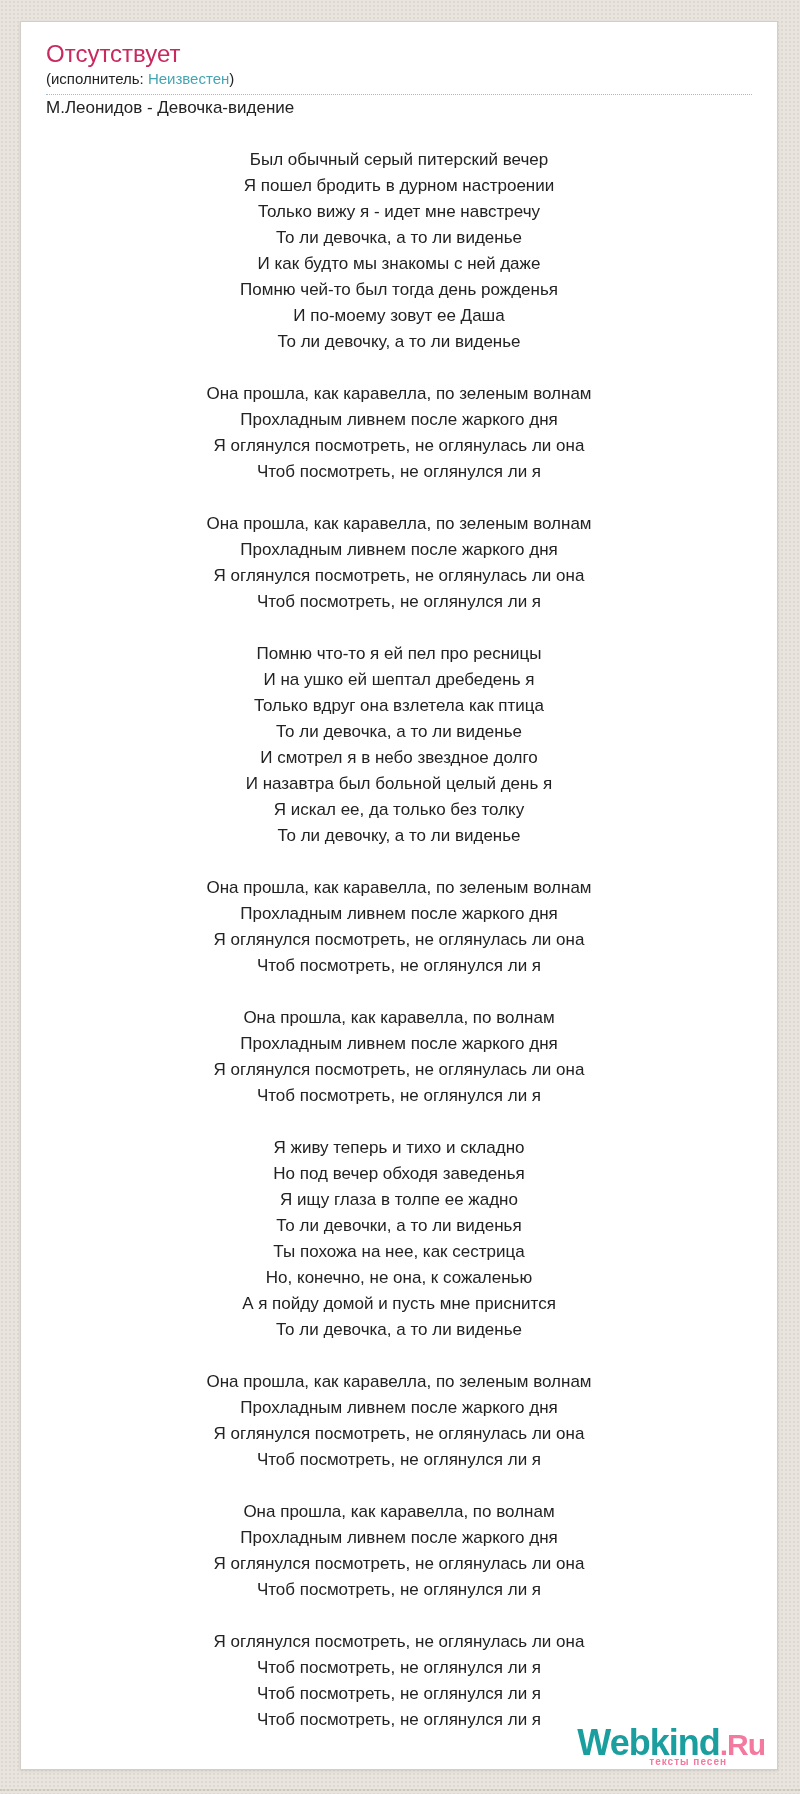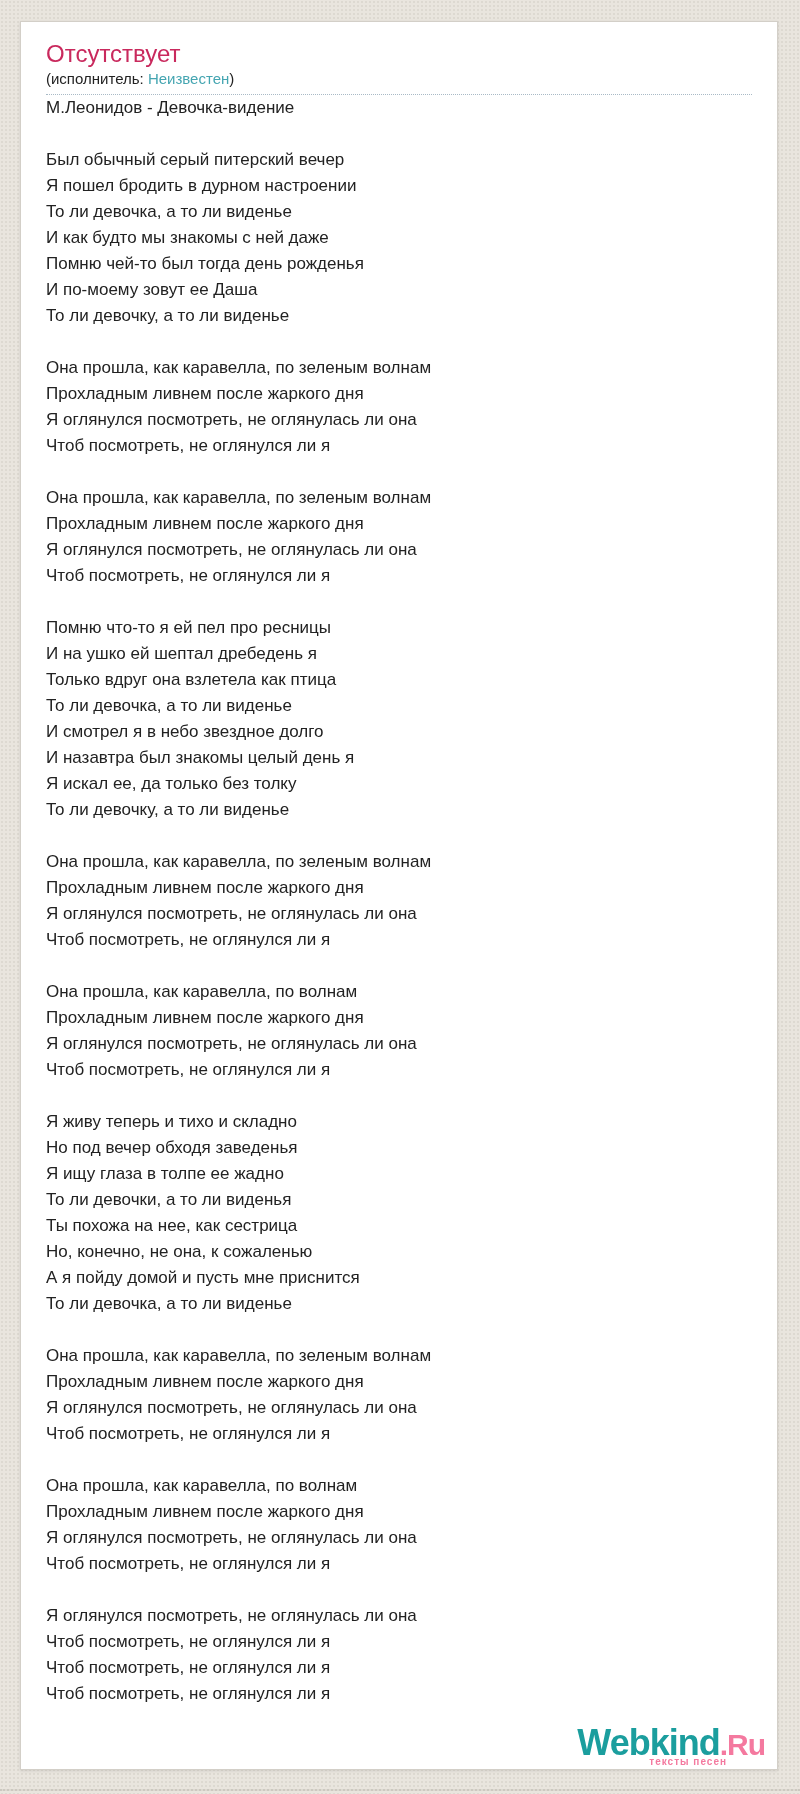--- a/index.html
+++ b/index.html
@@ -56,20 +56,21 @@
   .lyrics {
     font-size: 17px;
     line-height: 26px;
     color: #222222;
   }
   .song-title-line {
     margin-bottom: 26px;
   }
   .stanza {
     margin-bottom: 26px;
+    text-align: center;
   }
   .stanza:last-child {
     margin-bottom: 0;
   }
   .footer-logo {
     position: absolute;
     right: 12px;
     bottom: 2px;
     text-align: right;
     line-height: 1;
@@ -115,20 +116,21 @@
     <div class="artist-line">
       <span>(исполнитель: </span><span class="artist-link">Неизвестен</span><span>)</span>
     </div>
 
     <div class="lyrics">
       <div class="song-title-line">М.Леонидов - Девочка-видение</div>
       <div>
           <div class="stanza">
             <div class="line">Был обычный серый питерский вечер</div>
             <div class="line">Я пошел бродить в дурном настроении</div>
+            <div class="line">Только вижу я - идет мне навстречу</div>
             <div class="line">То ли девочка, а то ли виденье</div>
             <div class="line">И как будто мы знакомы с ней даже</div>
             <div class="line">Помню чей-то был тогда день рожденья</div>
             <div class="line">И по-моему зовут ее Даша</div>
             <div class="line">То ли девочку, а то ли виденье</div>
           </div>
           <div class="stanza">
             <div class="line">Она прошла, как каравелла, по зеленым волнам</div>
             <div class="line">Прохладным ливнем после жаркого дня</div>
             <div class="line">Я оглянулся посмотреть, не оглянулась ли она</div>
@@ -139,21 +141,21 @@
             <div class="line">Прохладным ливнем после жаркого дня</div>
             <div class="line">Я оглянулся посмотреть, не оглянулась ли она</div>
             <div class="line">Чтоб посмотреть, не оглянулся ли я</div>
           </div>
           <div class="stanza">
             <div class="line">Помню что-то я ей пел про ресницы</div>
             <div class="line">И на ушко ей шептал дребедень я</div>
             <div class="line">Только вдруг она взлетела как птица</div>
             <div class="line">То ли девочка, а то ли виденье</div>
             <div class="line">И смотрел я в небо звездное долго</div>
-            <div class="line">И назавтра был знакомы целый день я</div>
+            <div class="line">И назавтра был больной целый день я</div>
             <div class="line">Я искал ее, да только без толку</div>
             <div class="line">То ли девочку, а то ли виденье</div>
           </div>
           <div class="stanza">
             <div class="line">Она прошла, как каравелла, по зеленым волнам</div>
             <div class="line">Прохладным ливнем после жаркого дня</div>
             <div class="line">Я оглянулся посмотреть, не оглянулась ли она</div>
             <div class="line">Чтоб посмотреть, не оглянулся ли я</div>
           </div>
           <div class="stanza">

